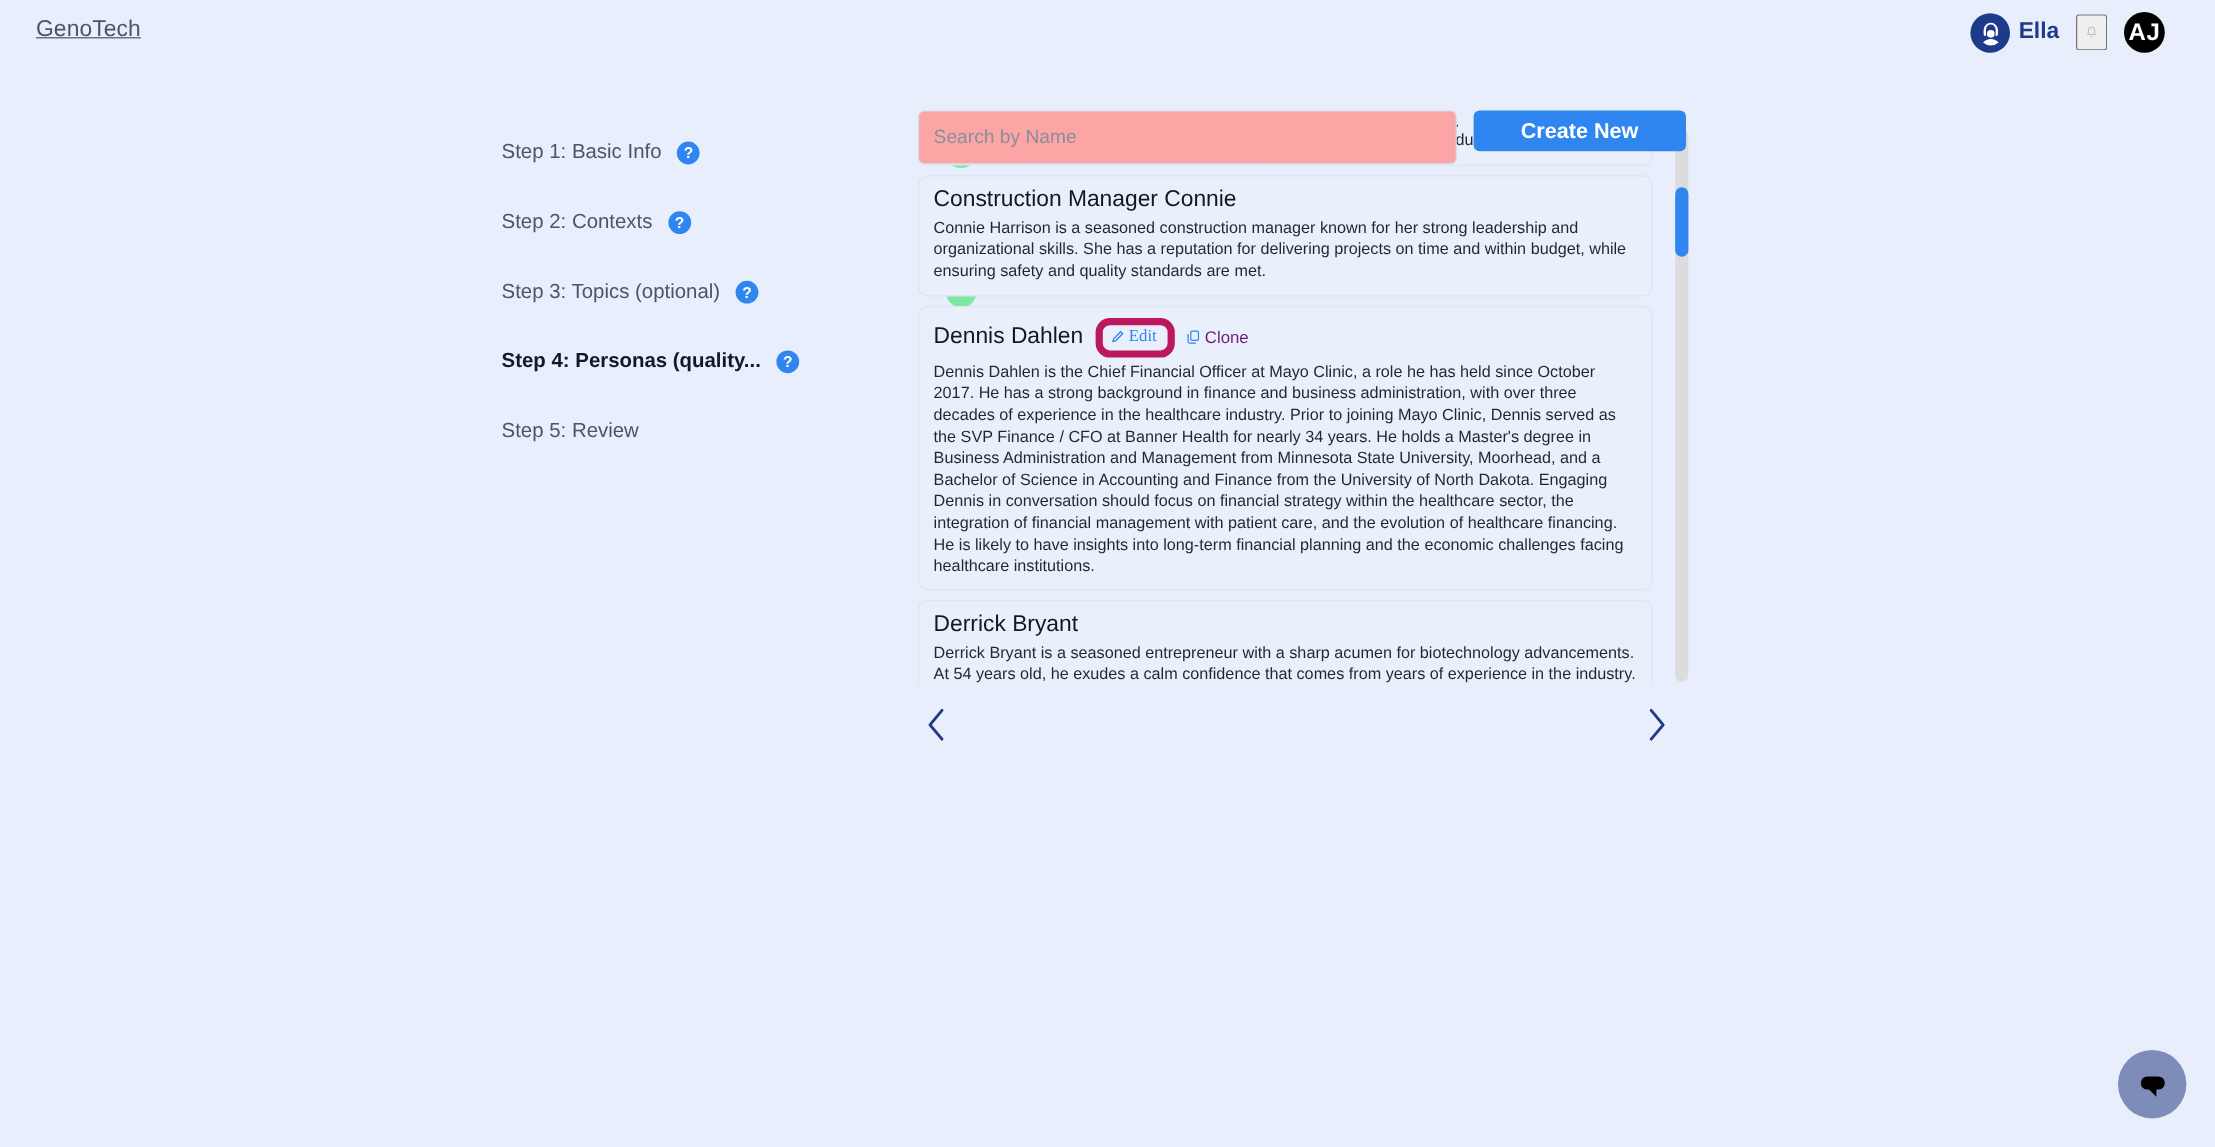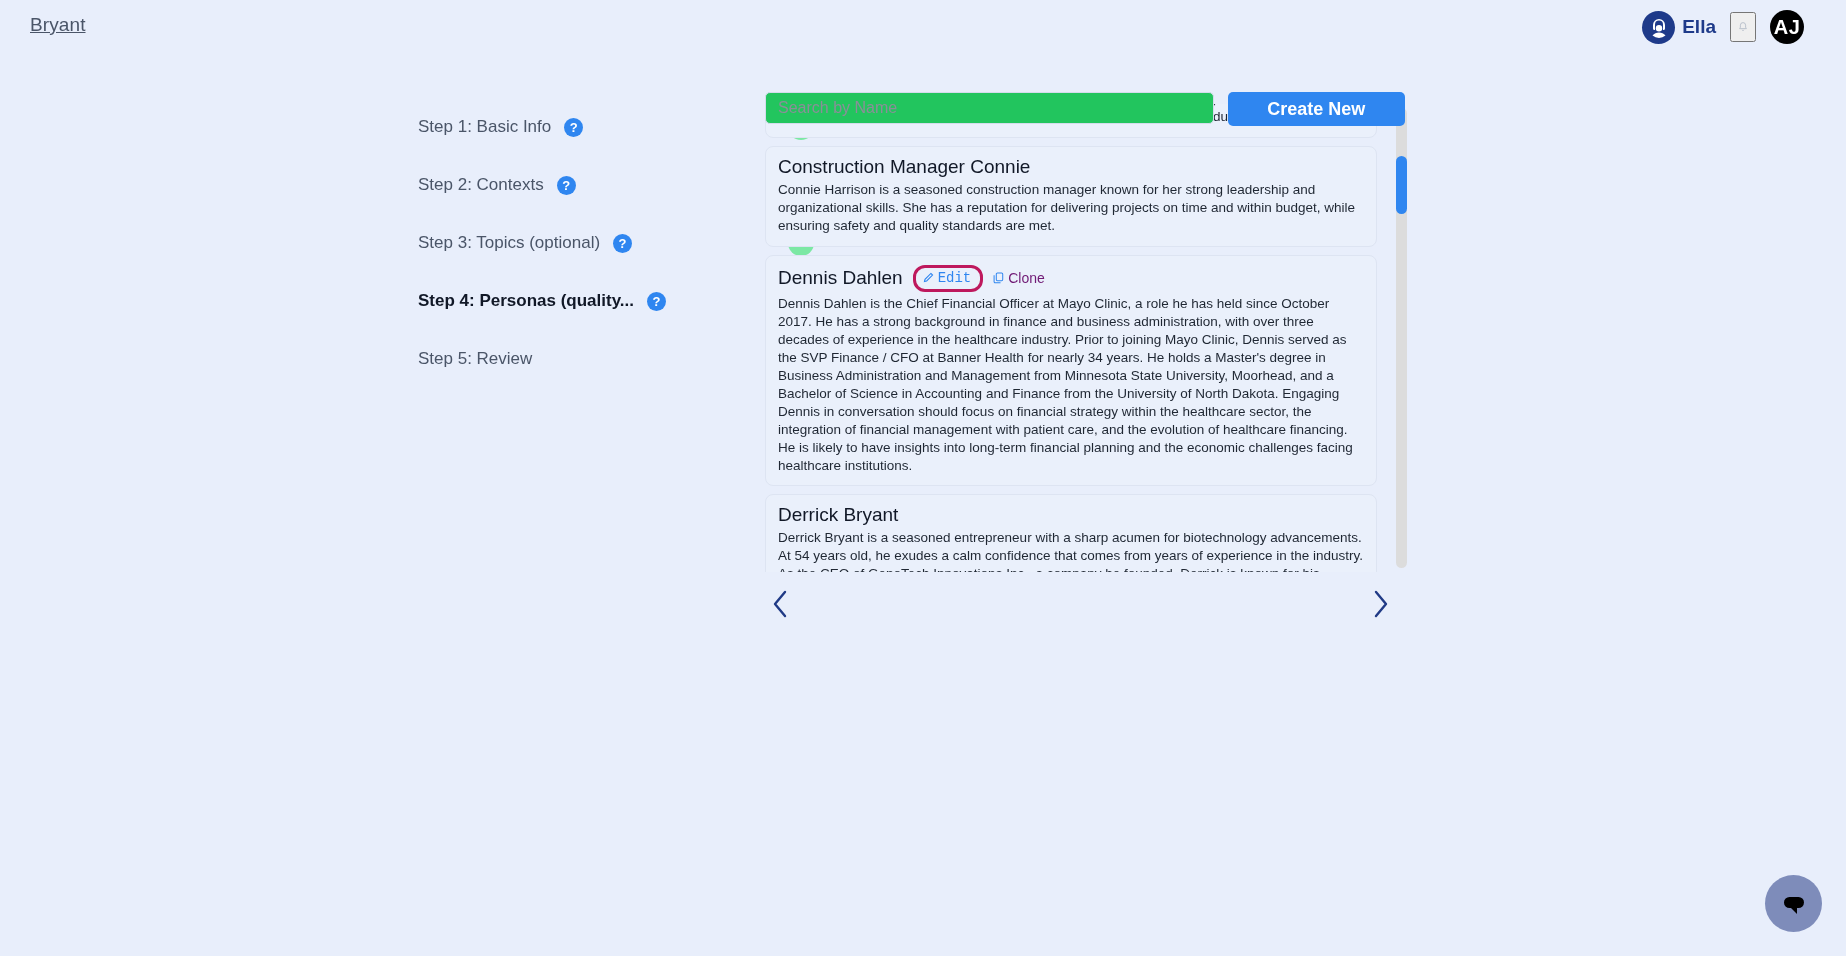--- a/index.html
+++ b/index.html
@@ -59,22 +59,22 @@
     position: absolute; right: -76px; top: 50%; transform: translateY(-50%);
     width: 26px; height: 26px; border-radius: 50%;
   }
   .status-dot.done { background: #7ce8a4; }
   .status-dot.todo { background: transparent; border: 2px solid #1e3a8a; }
 
   
   .panel { position: absolute; left: 765px; top: 92px; width: 640px; }
   .panel-head { display: flex; gap: 14px; position: relative; z-index: 5; }
   .search-input {
-    width: 450px; height: 32px;
-    background: #22c55e; border: 1px solid #d4dcec; border-radius: 5px;
+    width: 450px; height: 45px;
+    background: #fca5a5; border: 1px solid #d4dcec; border-radius: 5px;
     padding: 0 12px; font-size: 16px; color: #333;
     font-family: "Liberation Sans", sans-serif;
   }
   .search-input::placeholder { color: #8a8f98; }
   .create-btn {
     width: 178px; height: 34px; border: none; border-radius: 5px;
     background: #2f86f0; color: #fff; font-size: 18px; font-weight: bold;
     cursor: pointer; font-family: "Liberation Sans", sans-serif;
   }
 
@@ -85,24 +85,24 @@
   .list-inner { position: absolute; left: 0; top: -24px; width: 612px; }
 
   .card {
     background: #eaf0fb; border: 1px solid #dde4f2; border-radius: 8px;
     padding: 9px 12px 11px 12px; margin-bottom: 8px;
   }
   .card-title-row { display: flex; align-items: center; gap: 10px; margin-bottom: 3px; }
   .card-title { font-size: 19px; color: #111827; }
   .edit-btn {
     display: inline-flex; align-items: center; gap: 4px;
-    border: 3px solid #be185d; border-radius: 12px;
+    border: 6px solid #be185d; border-radius: 12px;
     padding: 1px 9px 2px 7px; color: #2f86f0; font-size: 14px;
     background: transparent; cursor: pointer; line-height: 1.3;
-    font-family: Liberation Mono, monospace;
+    font-family: Liberation Serif, serif;
   }
   .clone-btn {
     display: inline-flex; align-items: center; gap: 4px;
     color: #701a75; font-size: 14px; background: none; border: none;
     cursor: pointer; padding: 0; font-family: "Liberation Sans", sans-serif;
   }
   .card-body { font-size: 13.5px; line-height: 1.33; color: #1f2733; }
 
   .scrolltrack {
     position: absolute; right: -2px; top: 16px; width: 11px; height: 460px;
@@ -129,21 +129,21 @@
     position: absolute; right: 24px; bottom: 24px;
     width: 57px; height: 57px; border-radius: 50%;
     background: #7e8cba; border: none; cursor: pointer;
     display: flex; align-items: center; justify-content: center;
   }
 </style>
 </head>
 <body>
 
 <div class="topbar">
-  <a class="courses-link" href="#">Bryant</a>
+  <a class="courses-link" href="#">GenoTech</a>
 
   <div class="topright">
     <div class="ella-group">
       <span class="ella-avatar">
         <svg width="24" height="24" viewBox="0 0 24 24">
           <circle cx="12" cy="12" r="11" fill="#1e3a8a"></circle>
           <path d="M12 4a6 6 0 0 0-6 6v3.5a1.5 1.5 0 0 0 1.5 1.5H8V9.5a4 4 0 0 1 8 0V15h.5A1.5 1.5 0 0 0 18 13.5V10a6 6 0 0 0-6-6z" fill="#fff"></path>
           <path d="M12 10a3.2 3.2 0 1 0 0 6.4A3.2 3.2 0 0 0 12 10z" fill="#fff"></path>
           <path d="M5.5 20.5c1.6-2 4-3 6.5-3s4.9 1 6.5 3A10.9 10.9 0 0 1 12 23a10.9 10.9 0 0 1-6.5-2.5z" fill="#fff"></path>
         </svg>

